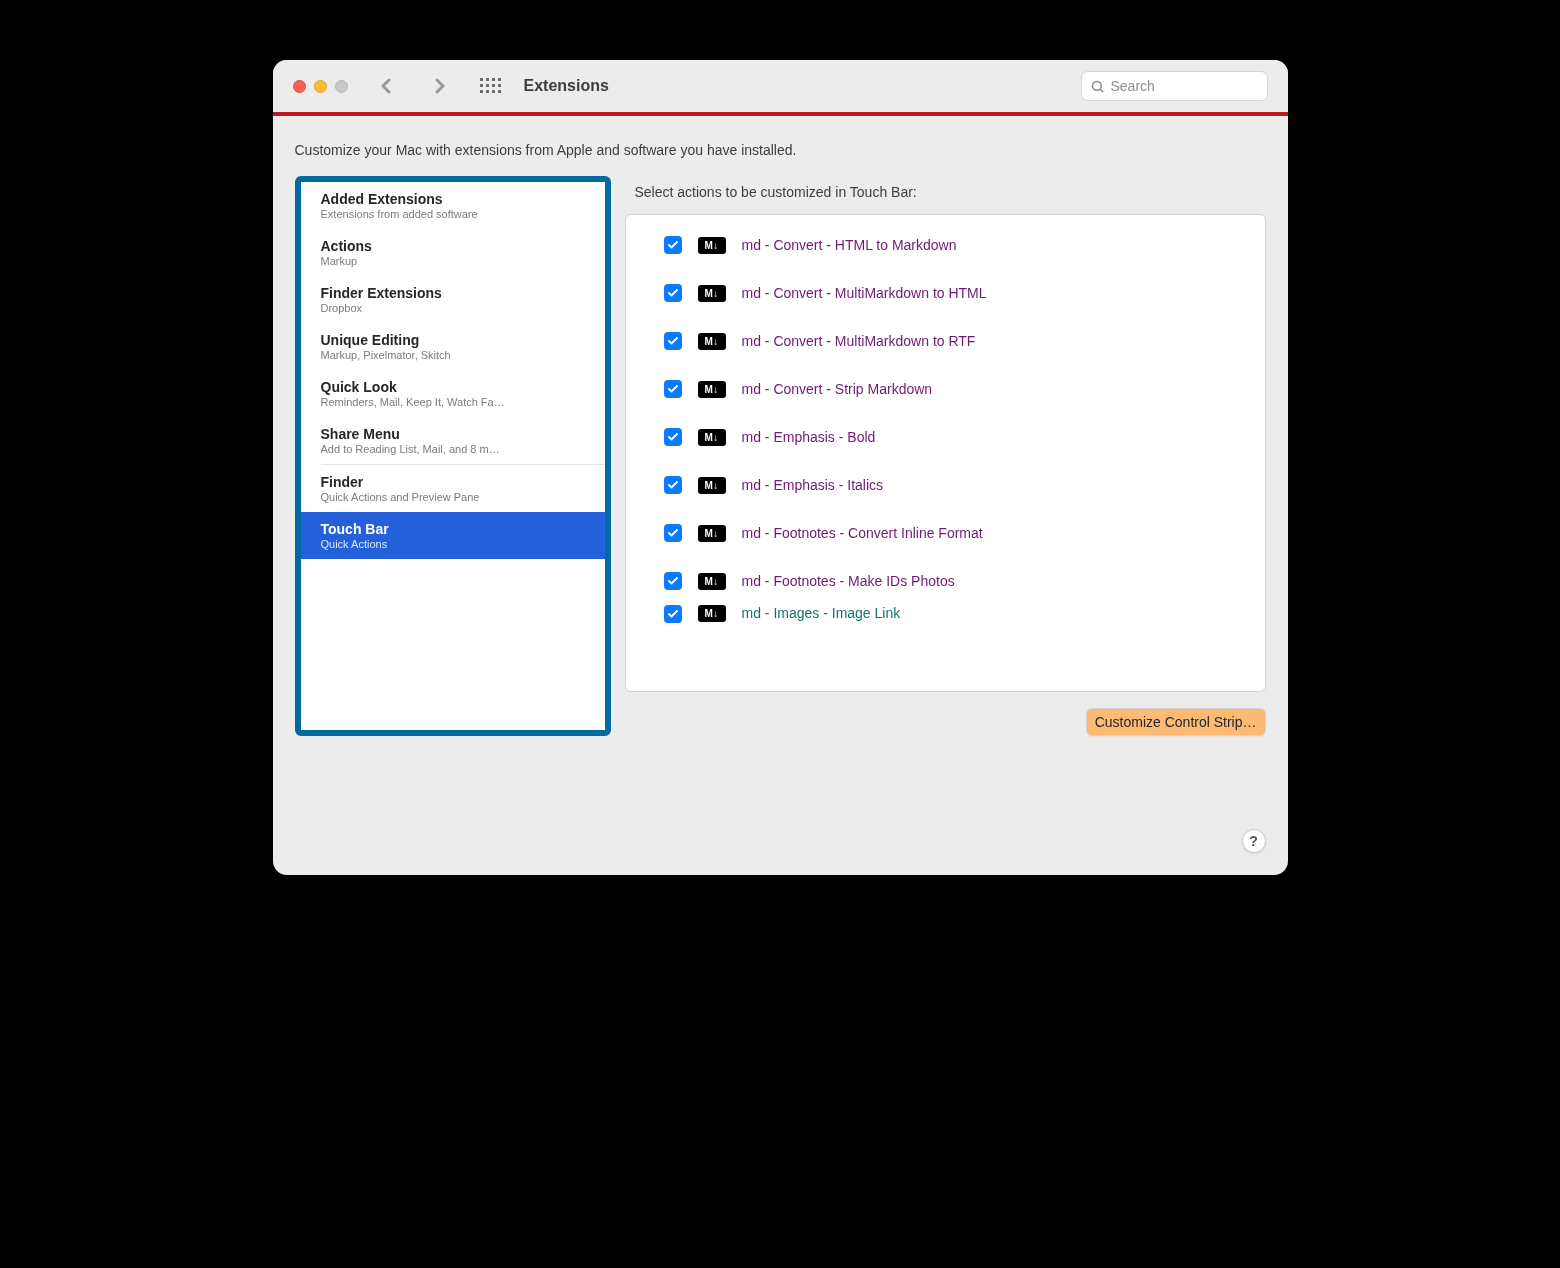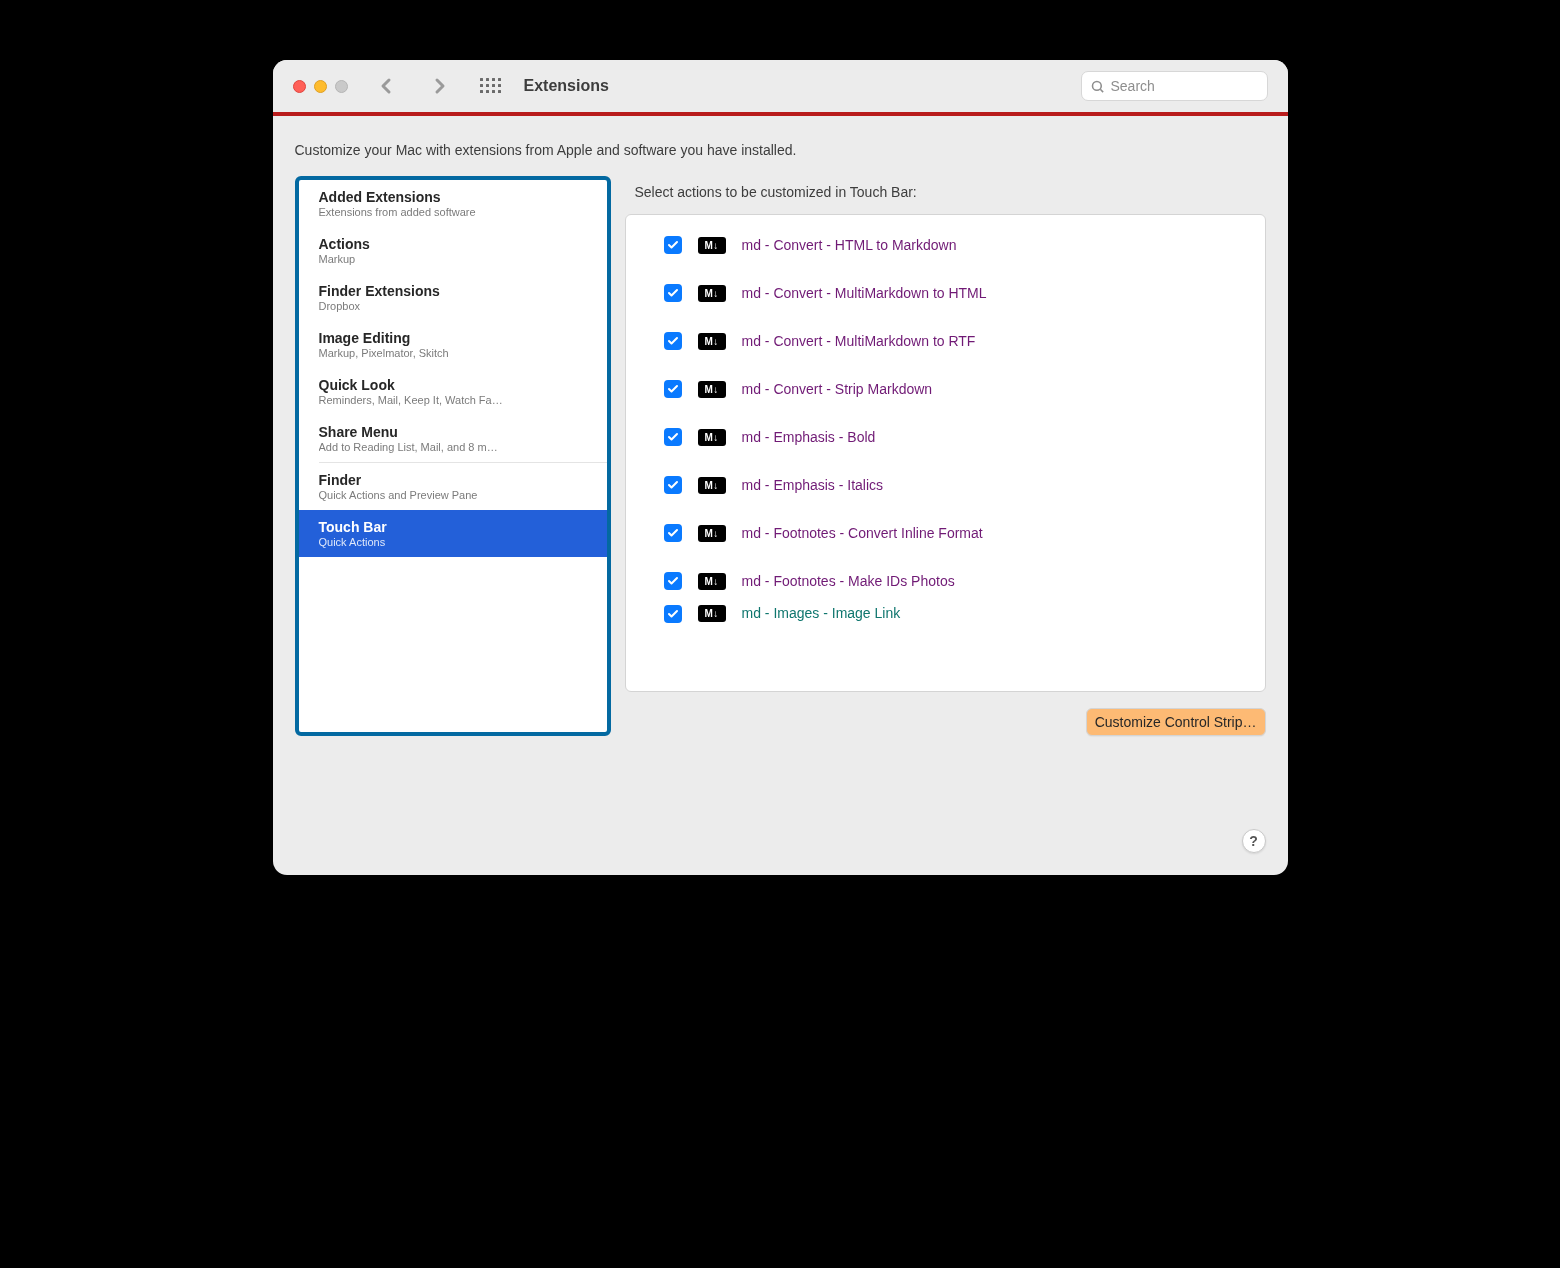--- a/index.html
+++ b/index.html
@@ -54,21 +54,21 @@
     .search input { border: none; outline: none; font-size: 14px; color: #333; width: 100%; background: transparent; }
     .search input::placeholder { color: #8e8e8e; }
 
     .intro { padding: 26px 22px 18px; font-size: 14px; color: #3d3d3d; }
 
     .body { display: flex; padding: 0 22px 22px 22px; gap: 14px; height: calc(100% - 56px - 68px); }
 
     .sidebar {
       width: 316px;
       background: #fff;
-      border: 4px solid #0369a1;
+      border: 6px solid #0369a1;
       border-radius: 6px;
       overflow: hidden;
       height: 560px;
       display: flex;
       flex-direction: column;
     }
     .cat {
       padding: 9px 20px 9px 20px;
     }
     .cat .ct { font-size: 14px; font-weight: 600; color: #272727; margin-bottom: 1px; }
@@ -189,21 +189,21 @@
       </div>
       <div class="cat">
         <div class="ct">Actions</div>
         <div class="cs">Markup</div>
       </div>
       <div class="cat">
         <div class="ct">Finder Extensions</div>
         <div class="cs">Dropbox</div>
       </div>
       <div class="cat">
-        <div class="ct">Image Editing</div>
+        <div class="ct">Unique Editing</div>
         <div class="cs">Markup, Pixelmator, Skitch</div>
       </div>
       <div class="cat">
         <div class="ct">Quick Look</div>
         <div class="cs">Reminders, Mail, Keep It, Watch Fa…</div>
       </div>
       <div class="cat">
         <div class="ct">Share Menu</div>
         <div class="cs">Add to Reading List, Mail, and 8 m…</div>
       </div>

